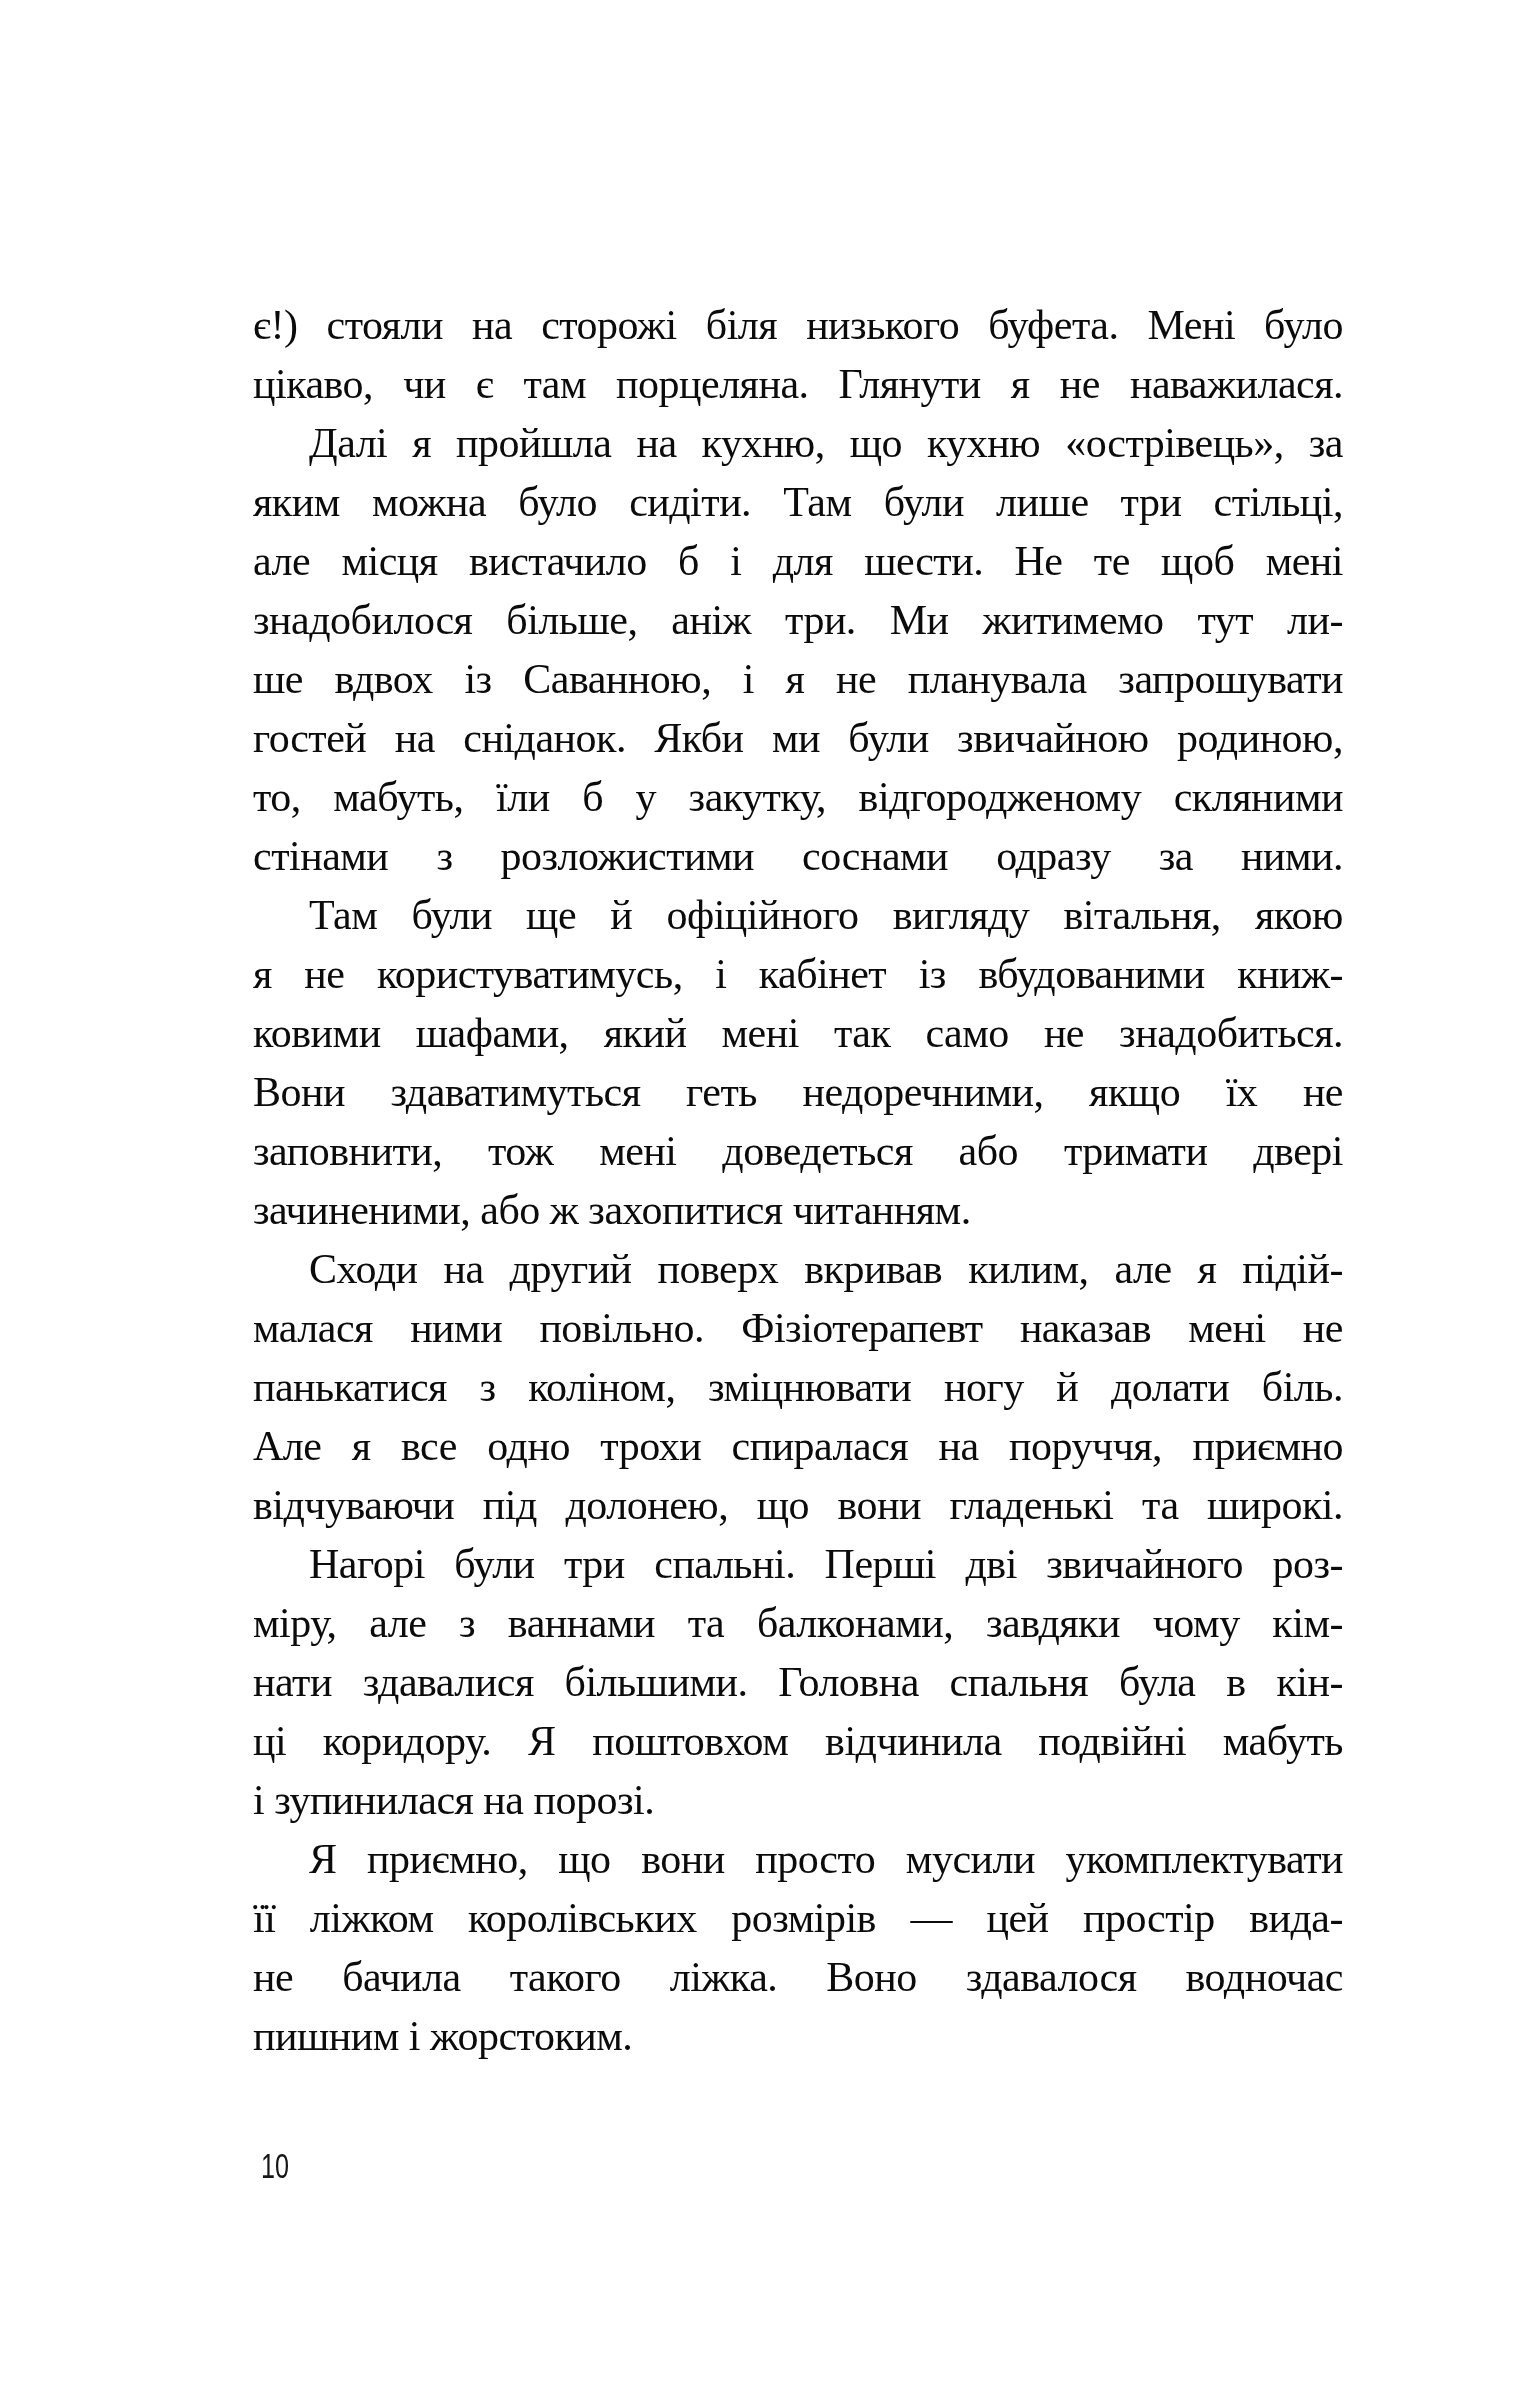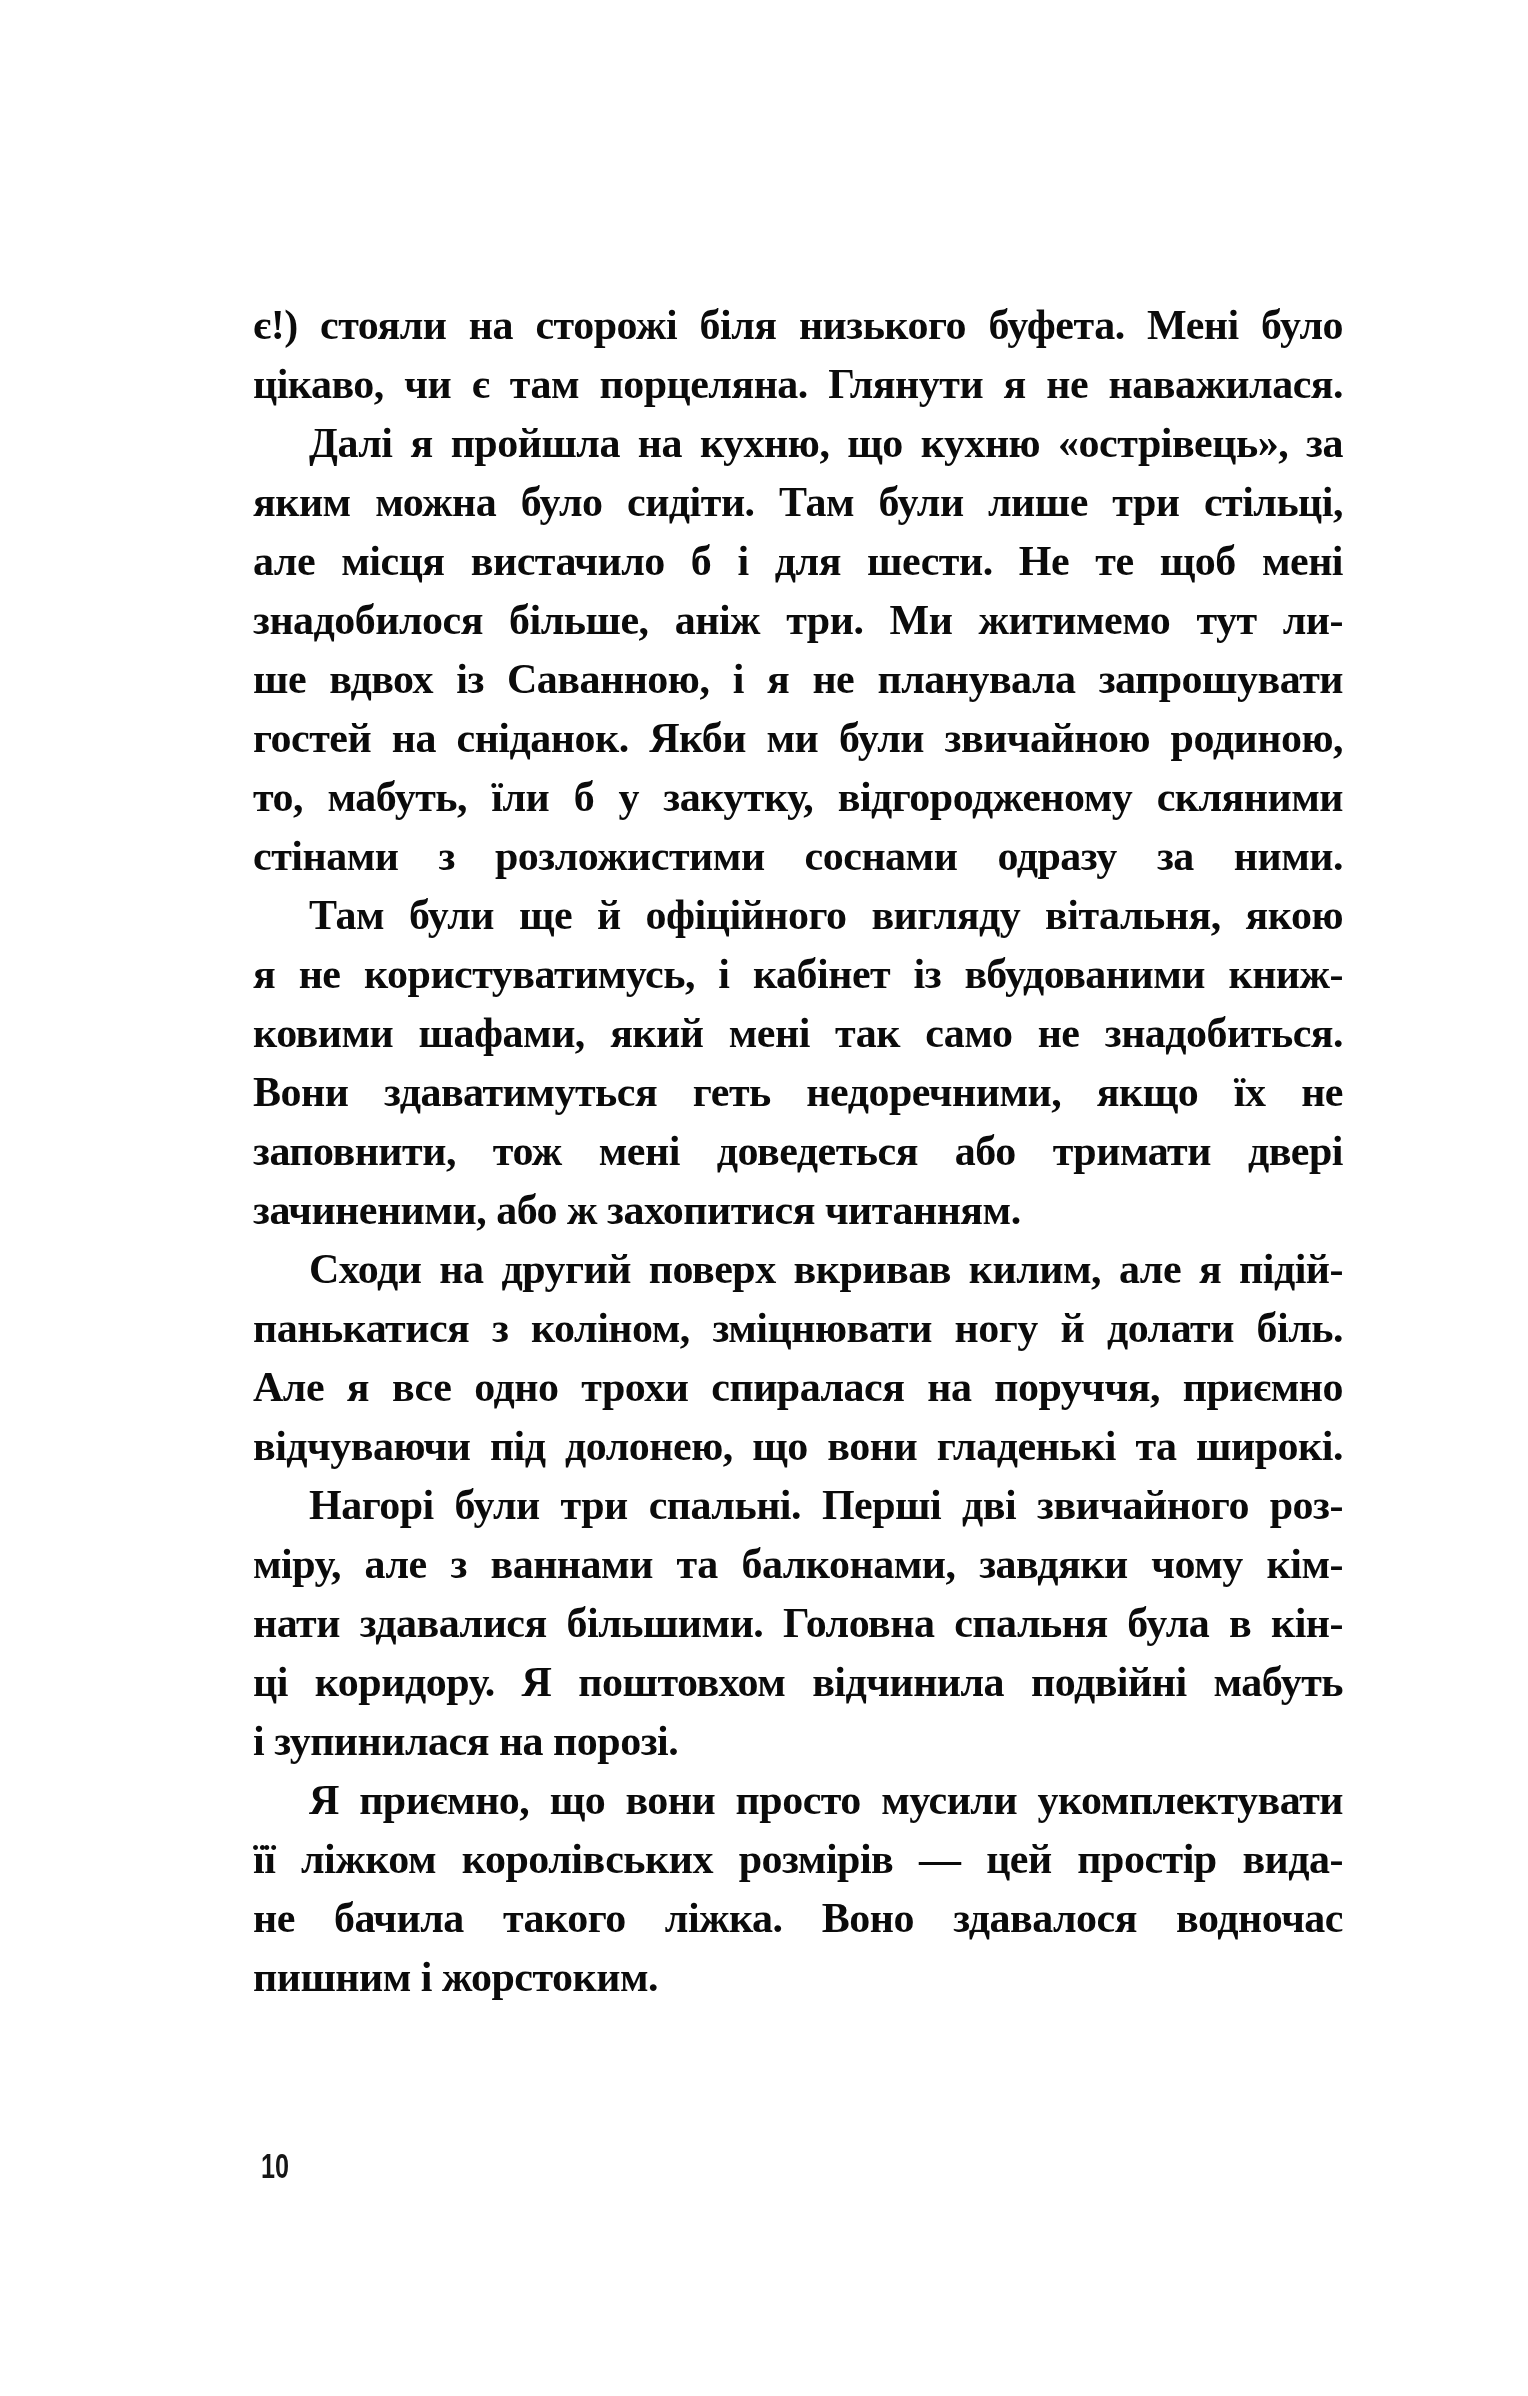--- a/index.html
+++ b/index.html
@@ -7,21 +7,20 @@
     padding: 0;
     background: #ffffff;
   }
   .page {
     position: relative;
     width: 1528px;
     height: 2396px;
     background: #ffffff;
     overflow: hidden;
     font-family: "Liberation Serif", serif;
-    font-weight: bold;
   }
   .text-block {
     position: absolute;
     left: 253px;
     top: 296px;
     width: 1090px;
     color: #0b0b0b;
   }
   .line {
     height: 59px;
@@ -66,20 +65,21 @@
       <div class="line fill">гостей на сніданок. Якби ми були звичайною родиною,</div>
       <div class="line fill">то, мабуть, їли б у закутку, відгородженому скляними</div>
       <div class="line fill">стінами з розложистими соснами одразу за ними.</div>
       <div class="line indent fill">Там були ще й офіційного вигляду вітальня, якою</div>
       <div class="line fill">я не користуватимусь, і кабінет із вбудованими книж-</div>
       <div class="line fill">ковими шафами, який мені так само не знадобиться.</div>
       <div class="line fill">Вони здаватимуться геть недоречними, якщо їх не</div>
       <div class="line fill">заповнити, тож мені доведеться або тримати двері</div>
       <div class="line">зачиненими, або ж захопитися читанням.</div>
       <div class="line indent fill">Сходи на другий поверх вкривав килим, але я підій-</div>
+      <div class="line fill">малася ними повільно. Фізіотерапевт наказав мені не</div>
       <div class="line fill">панькатися з коліном, зміцнювати ногу й долати біль.</div>
       <div class="line fill">Але я все одно трохи спиралася на поруччя, приємно</div>
       <div class="line fill">відчуваючи під долонею, що вони гладенькі та широкі.</div>
       <div class="line indent fill">Нагорі були три спальні. Перші дві звичайного роз-</div>
       <div class="line fill">міру, але з ваннами та балконами, завдяки чому кім-</div>
       <div class="line fill">нати здавалися більшими. Головна спальня була в кін-</div>
       <div class="line fill">ці коридору. Я поштовхом відчинила подвійні мабуть</div>
       <div class="line">і зупинилася на порозі.</div>
       <div class="line indent fill">Я приємно, що вони просто мусили укомплектувати</div>
       <div class="line fill">її ліжком королівських розмірів — цей простір вида-</div>

